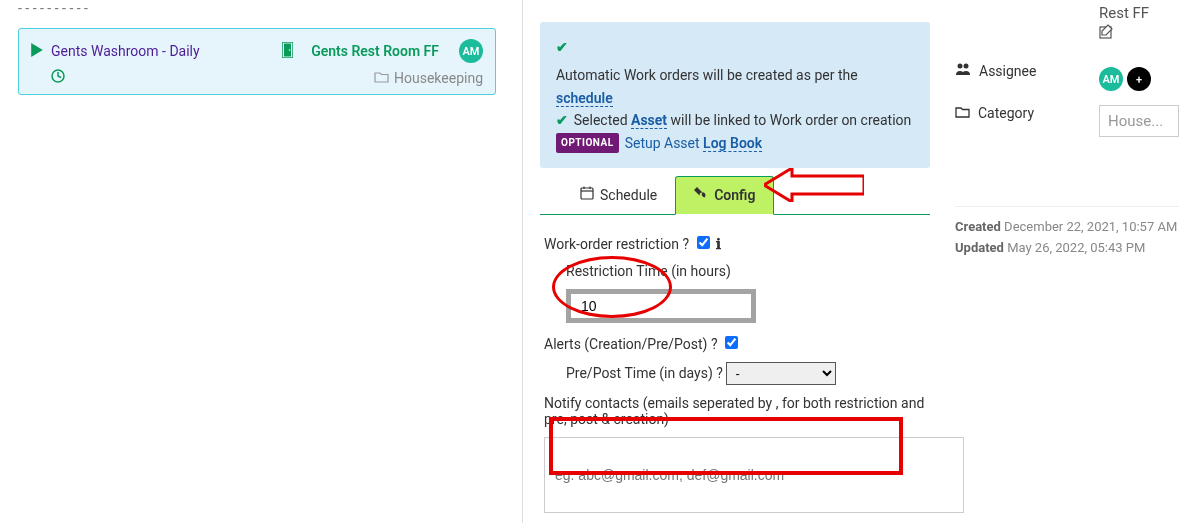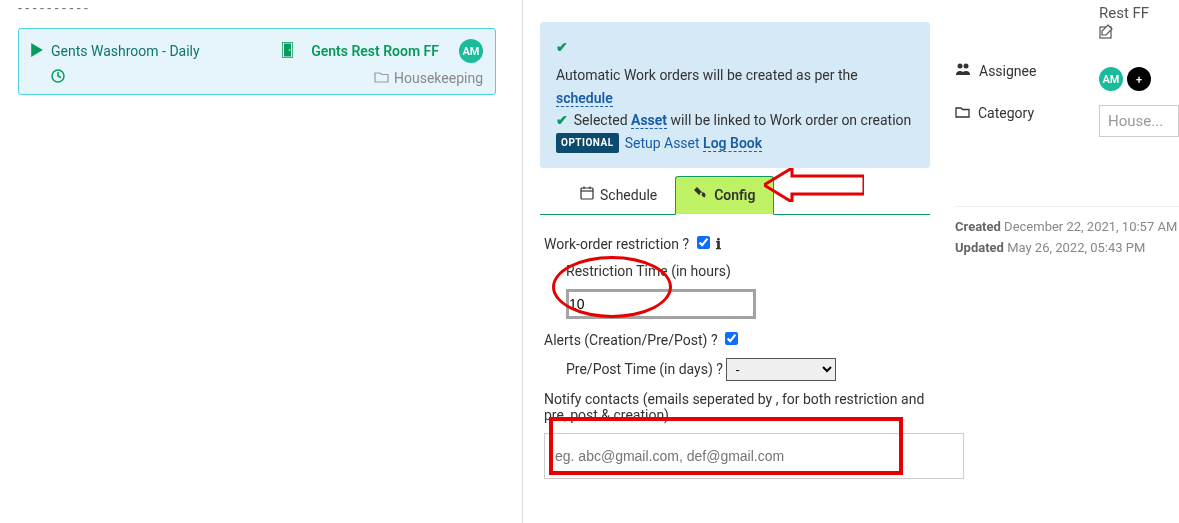--- a/index.html
+++ b/index.html
@@ -39,21 +39,21 @@
     display: flex;
     align-items: center;
     justify-content: space-between;
   }
   .card-title-wrap {
     display: flex;
     align-items: center;
     gap: 8px;
   }
   .play-icon { color:#0a9b5c; }
-  .card-title { color:#0f766e; }
+  .card-title { color:#4c1d95; }
   .asset-link {
     display:flex;
     align-items:center;
     gap:18px;
     color:#0a9b5c;
     font-weight:600;
   }
   .card-bottom {
     display:flex;
     align-items:center;
@@ -97,21 +97,21 @@
     border-radius:3px;
     padding:14px 16px;
     font-size:14px;
     line-height:1.6;
   }
   .info-row { display:flex; gap:6px; flex-wrap:wrap; align-items:baseline; }
   .check { color:#0a9b5c; font-weight:bold; }
   .link-sched { color:#1a5ea5; border-bottom:1px dashed #1a5ea5; font-weight:600; cursor:pointer; }
   .asset-strong { color:#1a5ea5; border-bottom:1px dashed #1a5ea5; font-weight:700; }
   .optional-badge {
-    background:#0c4a6e;
+    background:#701a75;
     color:#fff;
     font-size:10px;
     font-weight:700;
     padding:2px 5px;
     border-radius:2px;
     letter-spacing:0.5px;
   }
   .tabs {
     display:flex;
     border-bottom:1px solid #0a9b5c;
@@ -133,34 +133,34 @@
     font-weight:600;
     border-top-left-radius:3px;
     border-top-right-radius:3px;
   }
   .form-area { padding:18px 4px 4px 4px; }
   .form-row { margin-bottom:10px; display:block; }
   .indent { padding-left:22px; }
   .label { color:#333; }
   .num-input {
     width:190px;
-    border:3px solid #a3a3a3;
-    padding:4px 0;
+    border:5px solid #a3a3a3;
+    padding:4px 10px;
     font-size:14px;
   }
   .select-input {
     width:110px;
     border:1px solid #555;
     padding:2px 4px;
     font-size:13px;
   }
   .email-input {
     width:420px;
     border:1px solid #ccc;
-    padding:14px 10px;
+    padding:29px 10px;
     font-size:14px;
   }
   .info-icon { font-weight:bold; font-family:serif;}
   
   .red-oval {
     position:absolute;
     left:552px;
     top:256px;
     width:120px;
     height:62px;

